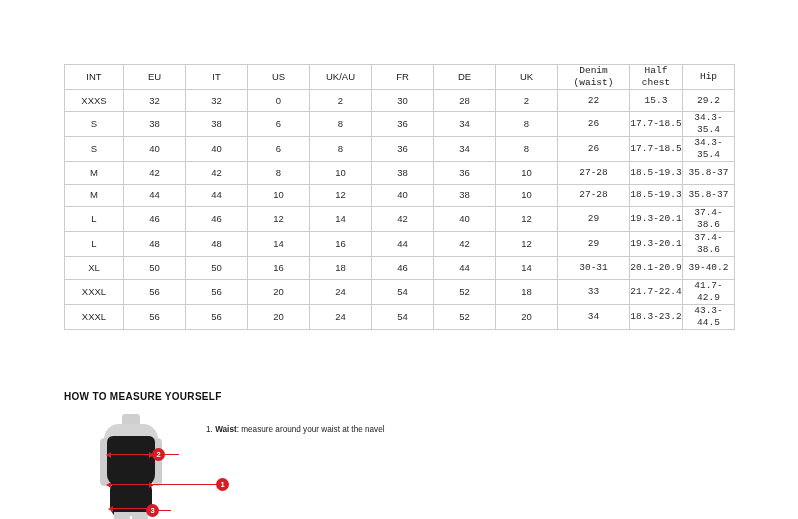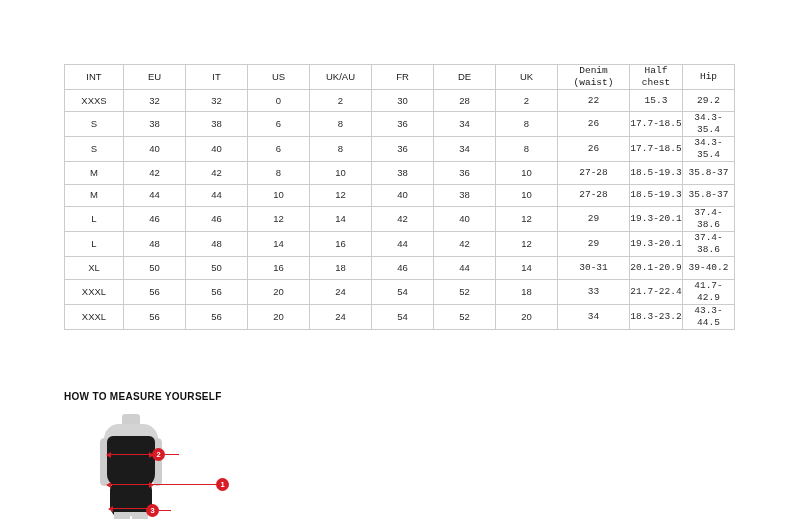--- a/index.html
+++ b/index.html
@@ -407,18 +407,22 @@
         <div class="dot-lead lead1"></div>
         <div class="dot-lead lead2"></div>
         <div class="dot-lead lead3"></div>
 
         <div class="dot dot1">1</div>
         <div class="dot dot2">2</div>
         <div class="dot dot3">3</div>
       </div>
 
       <div class="instructions">
+        <div class="line">
+          <span>1.</span>
+          <b>Waist</b><span>: measure around your waist at the navel</span>
+        </div>
       </div>
 
     </div>
   </div>
 
 </div>
 
 </body></html>

